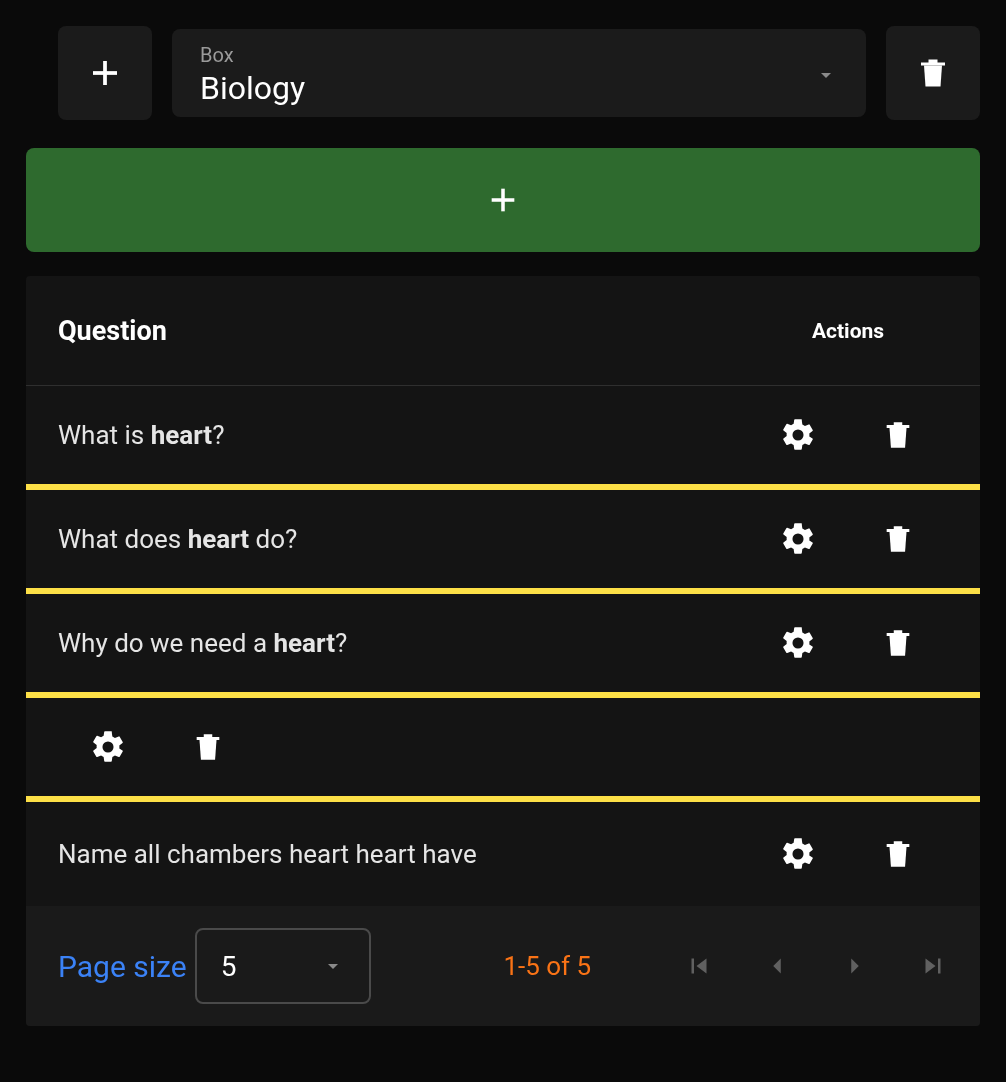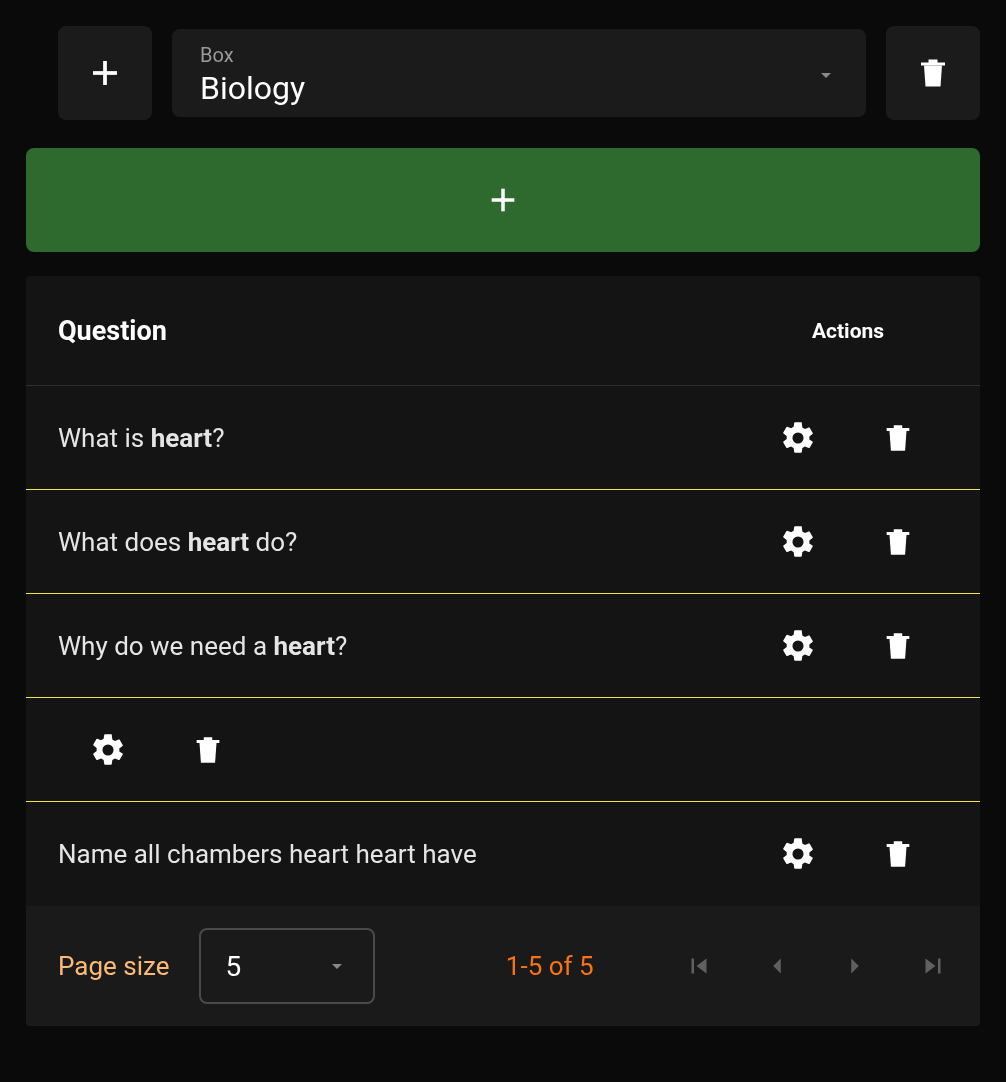--- a/index.html
+++ b/index.html
@@ -71,40 +71,40 @@
     height: 110px;
     border-bottom: 1px solid #2f2f2f;
   }
   .th-question { flex: 1; font-size: 27px; font-weight: 700; }
   .th-actions { width: 200px; text-align: center; font-size: 21px; font-weight: 700; }
   .trow {
     display: flex;
     align-items: center;
     padding: 0 32px;
     height: 104px;
-    border-bottom: 1px solid #fde047;
+    border-bottom: 6px solid #fde047;
   }
   .trow:last-of-type { border-bottom: none; }
   .td-question { flex: 1; font-size: 26px; color: #e5e5e5; }
   .td-question .bold { font-weight: 700; }
   .td-actions {
     width: 200px;
     display: flex;
     align-items: center;
     justify-content: space-around;
   }
   .action-icon { cursor: pointer; display:flex; align-items:center; justify-content:center; width:48px; height:48px; }
   .tfoot {
     display: flex;
     align-items: center;
     padding: 0 32px;
     height: 120px;
     background: #1a1a1a;
   }
-  .page-size-label { font-size: 26px; color: #fdba74; margin-right: 30px; }
+  .page-size-label { font-size: 30px; color: #3b82f6; margin-right: 8px; }
   .page-size-select {
     width: 176px;
     height: 76px;
     border: 2px solid #4a4a4a;
     border-radius: 8px;
     display: flex;
     align-items: center;
     justify-content: space-between;
     padding: 0 24px;
     cursor: pointer;

